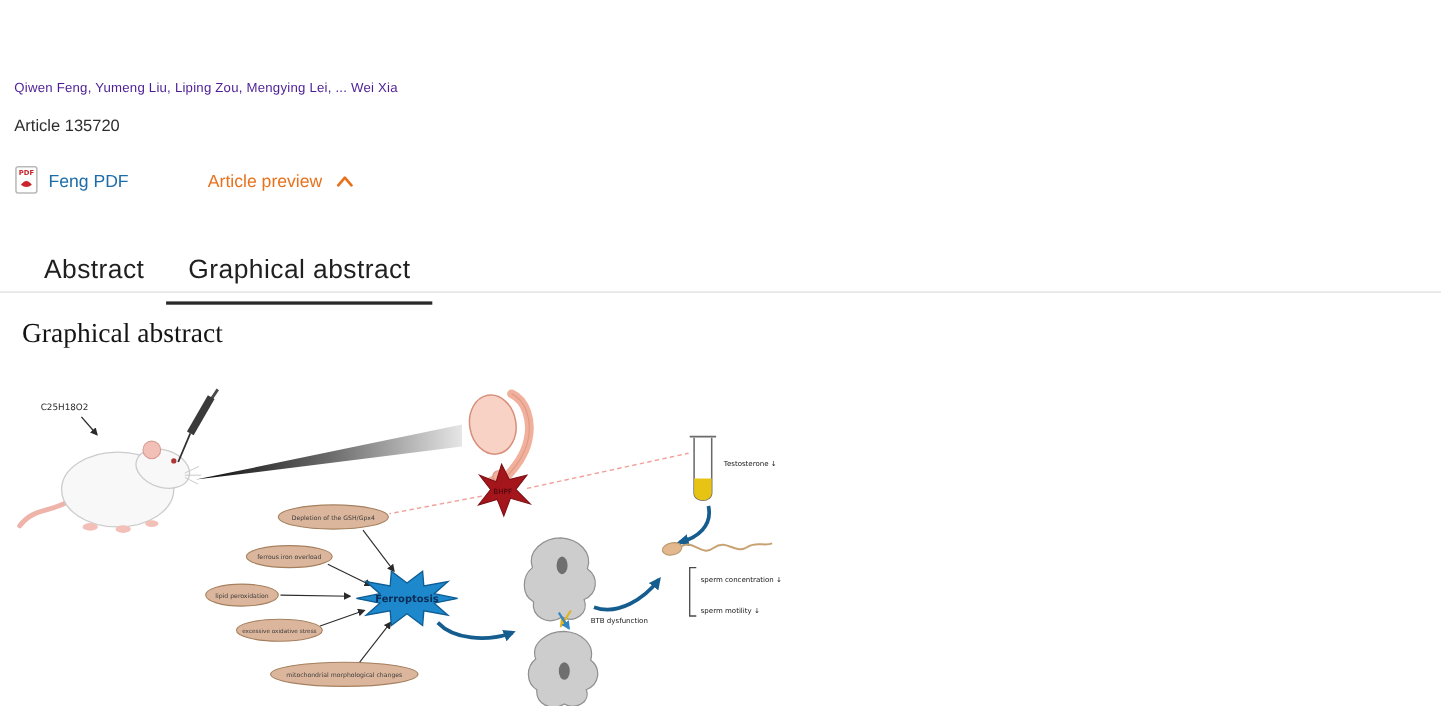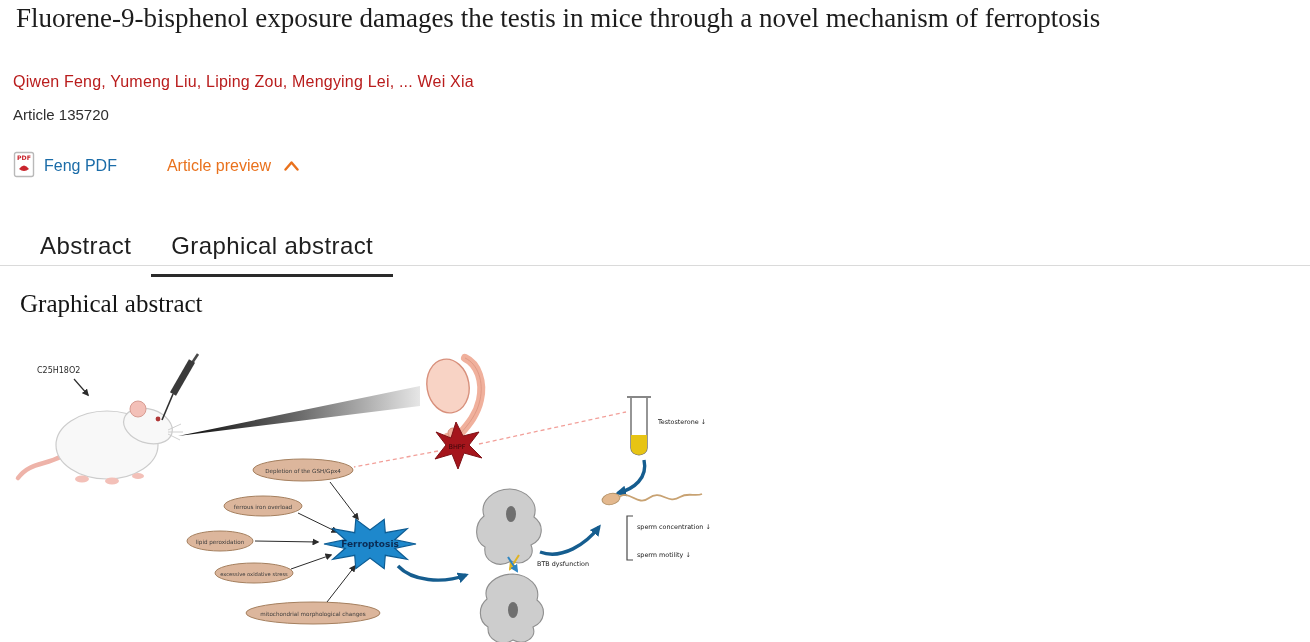--- a/index.html
+++ b/index.html
@@ -6,47 +6,46 @@
   html,body { background:#ffffff; }
   .page {
     position:relative; width:1310px; height:642px; background:#fff;
     font-family:"Liberation Sans", sans-serif; color:#1a1a1a; overflow:hidden;
   }
   .title {
     position:absolute; left:16px; top:2px; width:1292px;
     font-family:"Liberation Serif", serif; font-weight:400; font-size:27px;
     color:#1c1c1c; text-decoration:none; line-height:1.25; cursor:pointer;
   }
-  .authors { position:absolute; left:13px; top:73px; font-size:16px; color:#b91c1c; letter-spacing:0.2px; }
+  .authors { position:absolute; left:13px; top:73px; font-size:12px; color:#4c1d95; letter-spacing:0.2px; }
   .artnum  { position:absolute; left:13px; top:106px; font-size:15px; color:#2e2e2e; }
   .actions { position:absolute; left:13px; top:150px; display:flex; align-items:center; height:32px; }
   .viewpdf { display:flex; align-items:center; gap:9px; color:#1b6ca8; font-size:16px; text-decoration:none; cursor:pointer; }
   .preview-toggle {
-    display:flex; align-items:center; gap:13px; margin-left:50px;
+    display:flex; align-items:center; gap:13px; margin-left:72px;
     background:none; border:none; color:#e9711c; font-size:16px;
     font-family:inherit; cursor:pointer;
   }
   .tabs { position:absolute; left:20px; top:222px; display:flex; }
   .tab  { padding:10px 20px 14px; font-size:24px; letter-spacing:0.4px; color:#1f1f1f; cursor:pointer; }
   .tab.active { border-bottom:3px solid #2a2a2a; }
   .rule { position:absolute; left:0; top:265px; width:1310px; border-top:1px solid #dadada; }
   .section-heading {
     position:absolute; left:20px; top:290px;
     font-family:"Liberation Serif", serif; font-weight:400; font-size:25px; color:#141414;
   }
   .figure { position:absolute; left:10px; top:348px; width:724px; height:298px; }
   .figure svg { display:block; }
   svg text { font-family:"DejaVu Sans", sans-serif; }
 </style>
 </head>
 <body>
 
 <div class="page">
 
-  <a class="title">Fluorene-9-bisphenol exposure damages the testis in mice through a novel mechanism of ferroptosis</a>
 
   <div class="authors">Qiwen Feng, Yumeng Liu, Liping Zou, Mengying Lei, ... Wei Xia</div>
 
   <div class="artnum">Article 135720</div>
 
   <div class="actions">
     <a class="viewpdf">
       <span>
         <svg width="22" height="27" viewBox="0 0 22 27">
           <rect x="1.5" y="1.5" width="19" height="24" rx="2" fill="#ffffff" stroke="#b9b9b9" stroke-width="1.4"></rect>

